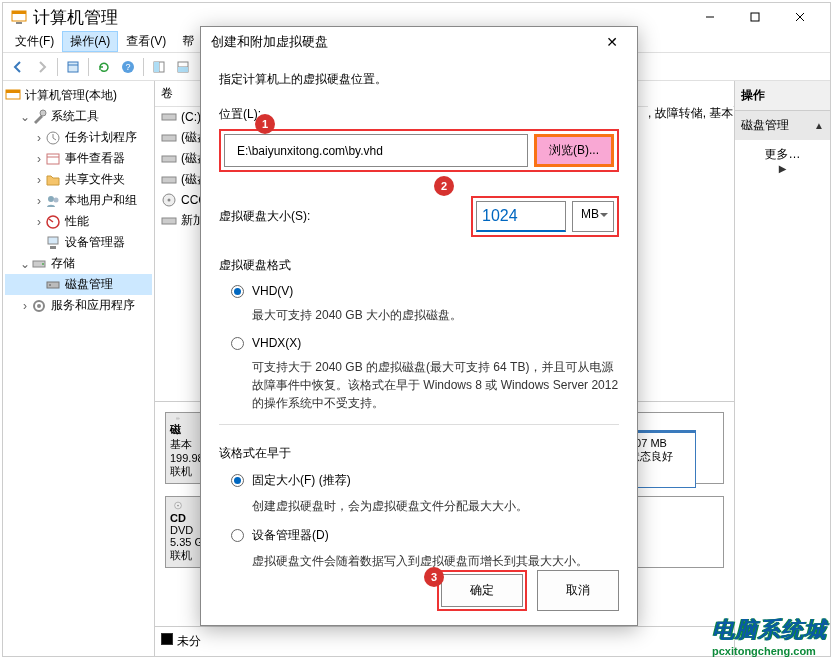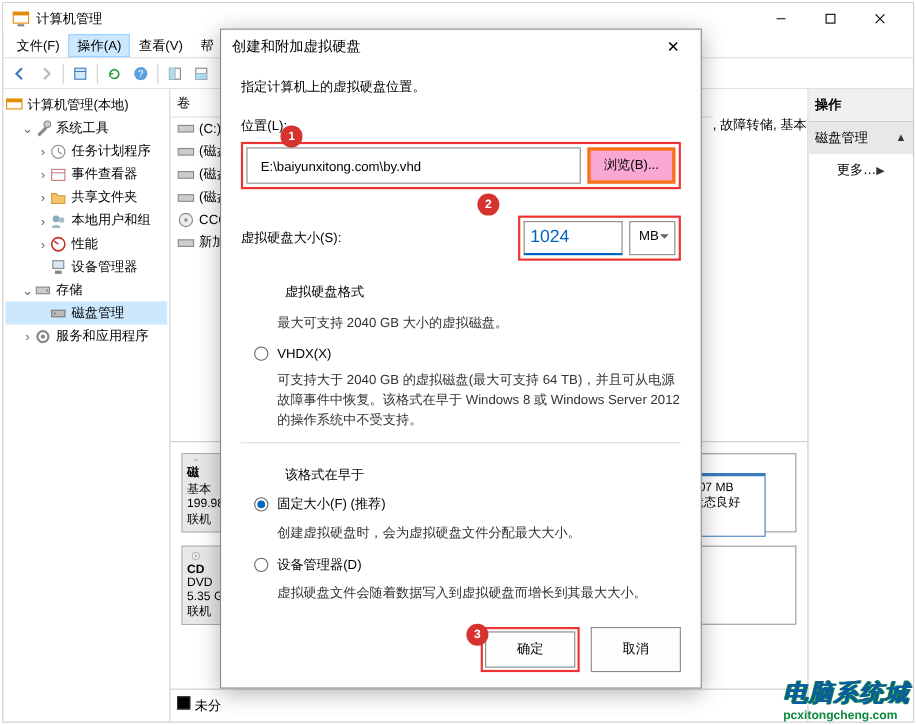--- a/index.html
+++ b/index.html
@@ -2,21 +2,21 @@
 <html><head>
 <meta charset="utf-8">
 <style>
 * { box-sizing: border-box; margin: 0; padding: 0; font-family: "Microsoft YaHei", "Segoe UI", sans-serif; }
 body { background: #fff; width: 833px; height: 659px; overflow: hidden; position: relative; font-size: 12px; }
 
 
 .main-window { position: absolute; top: 2px; left: 2px; right: 2px; bottom: 2px; border: 1px solid #ccc; background: #fff; }
 .titlebar { height: 28px; display: flex; align-items: center; padding: 0 8px; background: #fff; }
 .titlebar .icon { width: 16px; height: 16px; margin-right: 6px; }
-.titlebar .title { flex: 1; font-size: 12px; }
+.titlebar .title { flex: 1; font-size: 17px; }
 .win-controls { display: flex; }
 .win-btn { width: 45px; height: 28px; display: flex; align-items: center; justify-content: center; cursor: pointer; }
 
 .menubar { height: 22px; display: flex; align-items: center; padding: 0 4px; border-bottom: 1px solid #e0e0e0; }
 .menu-item { padding: 2px 8px; font-size: 12px; cursor: pointer; }
 .menu-item.active { background: #cce8ff; border: 1px solid #99d1ff; padding: 1px 7px; }
 
 .toolbar { height: 28px; display: flex; align-items: center; gap: 2px; padding: 2px 4px; border-bottom: 1px solid #e0e0e0; }
 .tool-btn { width: 22px; height: 22px; display: flex; align-items: center; justify-content: center; border: 1px solid transparent; cursor: pointer; }
 .tool-sep { width: 1px; height: 18px; background: #ccc; margin: 0 2px; }
@@ -38,21 +38,21 @@
 .disk-graph { flex: 1; padding: 10px; overflow: hidden;}
 .disk-block { border: 1px solid #999; margin-bottom: 12px; display: flex; height: 72px; }
 .disk-label { width: 56px; background: #e8e8e8; border-right: 1px solid #999; padding: 4px; font-size: 11px; display:flex; flex-direction:column; justify-content:center;}
 .disk-label .icon { width:16px; height:16px; margin-bottom:2px;}
 .legend-row { border-top: 1px solid #ccc; padding: 6px; display:flex; }
 .legend-swatch { width:12px; height:12px; border:1px solid #333; margin-right:4px;}
 
 .actions-panel { width: 95px; }
 .actions-header { background: #f0f0f0; border-bottom: 1px solid #ccc; padding: 6px; font-size: 12px; font-weight: bold; }
 .actions-sub { background: #e8e8e8; padding: 6px; font-size: 12px; display:flex; align-items:center; justify-content:space-between;}
-.actions-item { padding: 6px 10px; font-size: 12px; cursor: pointer; display:flex; align-items:center; justify-content:center;}
+.actions-item { padding: 6px 10px; font-size: 12px; cursor: pointer; display:flex; align-items:center; justify-content:space-between;flex-direction:column;}
 .chev { font-size:10px; color:#333;}
 
 
 .dialog { position: absolute; left: 200px; top: 26px; width: 438px; height: 600px; background: #fff; border: 1px solid #888; box-shadow: 0 4px 20px rgba(0,0,0,0.3); z-index: 10; }
 .dlg-title { height: 30px; display: flex; align-items: center; padding: 0 10px; font-size: 13px; }
 .dlg-close { margin-left: auto; width: 30px; height: 30px; display: flex; align-items: center; justify-content: center; cursor: pointer; font-size: 14px; }
 .dlg-body { padding: 14px 18px; font-size: 12px; }
 .dlg-instr { margin-bottom: 18px; }
 .field-row { margin-bottom: 10px; }
 .field-label { margin-bottom: 6px; display: flex; align-items: center; }
@@ -61,21 +61,21 @@
 .loc-btn { border: 3px solid #f97316; background: #f9a8d4; padding: 5px 12px; margin-left: 6px; cursor: pointer; font-size: 12px; }
 
 .size-row { display: flex; align-items: center; }
 .size-label { flex: 1; }
 .size-box { display: flex; border: 2px solid #e33; padding: 3px; }
 .size-input { width: 90px; border: 1px solid #888; border-bottom: 2px solid #0067c0; padding: 5px; font-size: 16px; color: #0067c0; }
 .size-unit { border: 1px solid #888; padding: 5px 14px 5px 8px; margin-left: 6px; font-size: 12px; position: relative; background:#fff; cursor:pointer;}
 .size-unit::after { content: ""; position: absolute; right: 5px; top: 50%; transform: translateY(-50%); border: 4px solid transparent; border-top-color: #666; }
 
 .group { margin-top: 20px; }
-.group-title { margin-bottom: 10px; margin-left: 40px; }
+.group-title { margin-bottom: 10px; }
 .radio-row { display: flex; align-items: center; margin-bottom: 8px; padding-left: 12px;}
 .radio { width: 13px; height: 13px; border: 1px solid #666; border-radius: 50%; margin-right: 8px; position: relative; flex-shrink:0; }
 .radio.checked::after { content: ""; position: absolute; inset: 2px; border-radius: 50%; background: #0067c0; }
 .desc { padding-left: 33px; margin-bottom: 12px; color: #333; line-height: 1.5; }
 
 .dlg-footer { position: absolute; bottom: 14px; right: 18px; display: flex; gap: 10px; }
 .dlg-btn { border: 1px solid #888; background: #fdfdfd; padding: 7px 28px; font-size: 12px; cursor: pointer; }
 .ok-wrap { border: 2px solid #e33; padding: 2px; }
 
 .callout { width: 20px; height: 20px; border-radius: 50%; background: #d6322f; color: #fff; display: inline-flex; align-items: center; justify-content: center; font-size: 11px; font-weight: bold; position: absolute; z-index: 20; }
@@ -377,20 +377,24 @@
     <div class="size-row" style="margin-top:24px;">
       <span class="size-label">虚拟硬盘大小(S):</span>
       <div class="size-box">
         <input class="size-input" value="1024" style="">
         <div class="size-unit"><span>MB</span></div>
       </div>
     </div>
 
     <div class="group">
       <div class="group-title">虚拟硬盘格式</div>
+      <div class="radio-row">
+          <span class="radio checked"></span>
+          <span>VHD(V)</span>
+        </div>
       <div class="desc">最大可支持 2040 GB 大小的虚拟磁盘。</div>
       <div class="radio-row">
           <span class="radio"></span>
           <span>VHDX(X)</span>
         </div>
       <div class="desc">可支持大于 2040 GB 的虚拟磁盘(最大可支持 64 TB)，并且可从电源故障事件中恢复。该格式在早于 Windows 8 或 Windows Server 2012 的操作系统中不受支持。</div>
     </div>
 
     <div style="border-top:1px solid #ddd; margin:8px 0 0 0;"></div>
 

